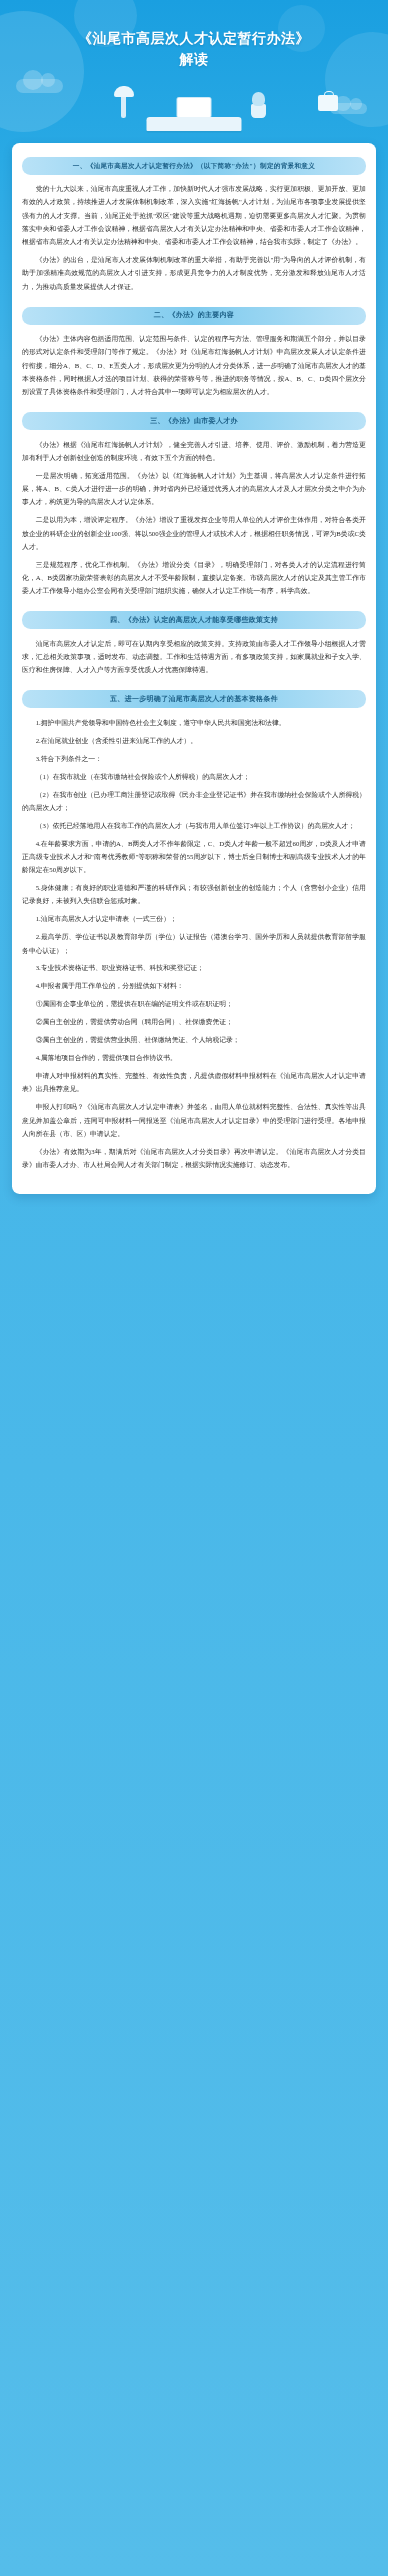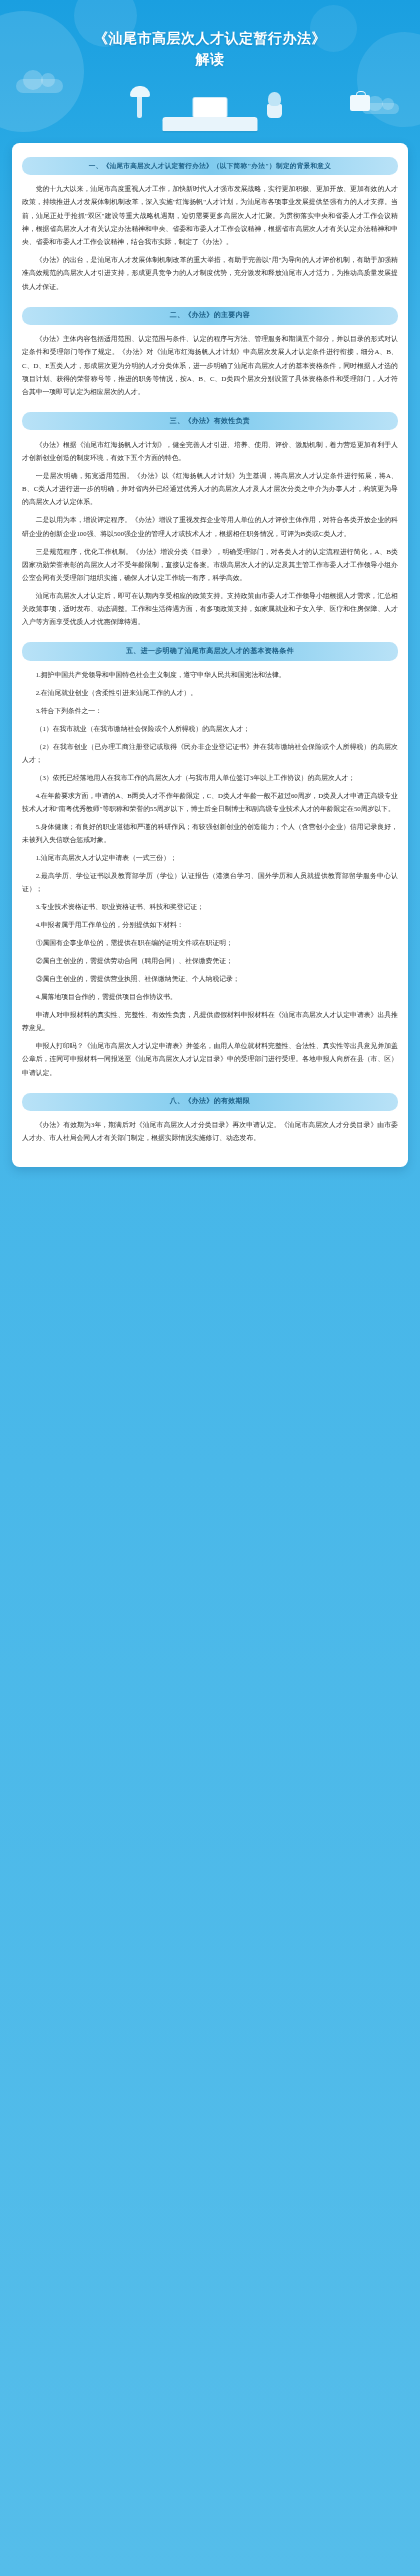--- a/index.html
+++ b/index.html
@@ -6,21 +6,21 @@
   html, body {
     margin: 0; padding: 0;
     background: #ffffff;
   }
   body {
     width: 420px;
     font-family: "Liberation Sans", "DejaVu Sans", sans-serif;
   }
   .page {
     position: relative;
-    width: 420px;
+    width: 388px;
     min-height: 2576px;
     background: linear-gradient(180deg, #1a9fe0 0%, #29a9e4 6%, #3fb3e8 14%, #55bdea 100%);
     overflow: hidden;
   }
   
   .bubble {
     position: absolute;
     border-radius: 50%;
     background: rgba(255,255,255,0.10);
     pointer-events: none;
@@ -233,27 +233,30 @@
     </div>
     <p class="body">党的十九大以来，汕尾市高度重视人才工作，加快新时代人才强市发展战略，实行更加积极、更加开放、更加有效的人才政策，持续推进人才发展体制机制改革，深入实施"红海扬帆"人才计划，为汕尾市各项事业发展提供坚强有力的人才支撑。当前，汕尾正处于抢抓"双区"建设等重大战略机遇期，迫切需要更多高层次人才汇聚。为贯彻落实中央和省委人才工作会议精神，根据省高层次人才有关认定办法精神和中央、省委和市委人才工作会议精神，根据省市高层次人才有关认定办法精神和中央、省委和市委人才工作会议精神，结合我市实际，制定了《办法》。</p>
     <p class="body">《办法》的出台，是汕尾市人才发展体制机制改革的重大举措，有助于完善以"用"为导向的人才评价机制，有助于加强精准高效规范的高层次人才引进支持，形成更具竞争力的人才制度优势，充分激发和释放汕尾市人才活力，为推动高质量发展提供人才保证。</p>
 
     <div class="sec">
       <span class="sec-text">二、《办法》的主要内容</span>
     </div>
     <p class="body">《办法》主体内容包括适用范围、认定范围与条件、认定的程序与方法、管理服务和期满五个部分，并以目录的形式对认定条件和受理部门等作了规定。《办法》对《汕尾市红海扬帆人才计划》中高层次发展人才认定条件进行衔接，细分A、B、C、D、E五类人才，形成层次更为分明的人才分类体系，进一步明确了汕尾市高层次人才的基本资格条件，同时根据人才选的项目计划、获得的荣誉称号等，推进的职务等情况，按A、B、C、D类四个层次分别设置了具体资格条件和受理部门，人才符合其中一项即可认定为相应层次的人才。</p>
 
     <div class="sec">
-      <span class="sec-text">三、《办法》有效性负责</span>
+      <span class="sec-text">三、《办法》由市委人才办</span>
     </div>
     <p class="body">《办法》根据《汕尾市红海扬帆人才计划》，健全完善人才引进、培养、使用、评价、激励机制，着力营造更加有利于人才创新创业创造的制度环境，有效下五个方面的特色。</p>
     <p class="body">一是层次明确，拓宽适用范围。《办法》以《红海扬帆人才计划》为主基调，将高层次人才认定条件进行拓展，将A、B、C类人才进行进一步的明确，并对省内外已经通过优秀人才的高层次人才及人才层次分类之中介为办事人才，构筑更为导的高层次人才认定体系。</p>
     <p class="body">二是以用为本，增设评定程序。《办法》增设了重视发挥企业等用人单位的人才评价主体作用，对符合各类开放企业的科研企业的创新企业100强、将以500强企业的管理人才或技术人才，根据相任职务情况，可评为B类或C类人才。</p>
     <p class="body">三是规范程序，优化工作机制。《办法》增设分类《目录》，明确受理部门，对各类人才的认定流程进行简化，A、B类因家功勋荣誉表彰的高层次人才不受年龄限制，直接认定备案。市级高层次人才的认定及其主管工作市委人才工作领导小组办公室会同有关受理部门组织实施，确保人才认定工作统一有序，科学高效。</p>
 
+    <div class="sec">
+      <span class="sec-text">四、《办法》认定的高层次人才能享受哪些政策支持</span>
+    </div>
     <p class="body">汕尾市高层次人才认定后，即可在认期内享受相应的政策支持。支持政策由市委人才工作领导小组根据人才需求，汇总相关政策事项，适时发布、动态调整。工作和生活待遇方面，有多项政策支持，如家属就业和子女入学、医疗和住房保障、人才入户等方面享受优质人才优惠保障待遇。</p>
 
     <div class="sec">
       <span class="sec-text">五、进一步明确了汕尾市高层次人才的基本资格条件</span>
     </div>
     <p class="body">1.拥护中国共产党领导和中国特色社会主义制度，遵守中华人民共和国宪法和法律。</p>
     <p class="body">2.在汕尾就业创业（含柔性引进来汕尾工作的人才）。</p>
     <p class="body">3.符合下列条件之一：</p>
     <p class="body">（1）在我市就业（在我市缴纳社会保险或个人所得税）的高层次人才；</p>
     <p class="body">（2）在我市创业（已办理工商注册登记或取得《民办非企业登记证书》并在我市缴纳社会保险或个人所得税）的高层次人才；</p>
@@ -266,20 +269,17 @@
     <p class="body">3.专业技术资格证书、职业资格证书、科技和奖登记证；</p>
     <p class="body">4.申报者属于用工作单位的，分别提供如下材料：</p>
     <p class="body">①属国有企事业单位的，需提供在职在编的证明文件或在职证明；</p>
     <p class="body">②属自主创业的，需提供劳动合同（聘用合同）、社保缴费凭证；</p>
     <p class="body">③属自主创业的，需提供营业执照、社保缴纳凭证、个人纳税记录；</p>
     <p class="body">4.属落地项目合作的，需提供项目合作协议书。</p>
     <p class="body">申请人对申报材料的真实性、完整性、有效性负责，凡提供虚假材料申报材料在《汕尾市高层次人才认定申请表》出具推荐意见。</p>
 
     <p class="body">申报人打印吗？《汕尾市高层次人才认定申请表》并签名，由用人单位就材料完整性、合法性、真实性等出具意见并加盖公章后，连同可申报材料一同报送至《汕尾市高层次人才认定目录》中的受理部门进行受理。各地申报人向所在县（市、区）申请认定。</p>
 
-    <div class="sec">
-      <span class="sec-text">八、《办法》的有效期限</span>
-    </div>
     <p class="body">《办法》有效期为3年，期满后对《汕尾市高层次人才分类目录》再次申请认定。《汕尾市高层次人才分类目录》由市委人才办、市人社局会同人才有关部门制定，根据实际情况实施修订、动态发布。</p>
 
   </div>
 </div>
 
 
 </body></html>

